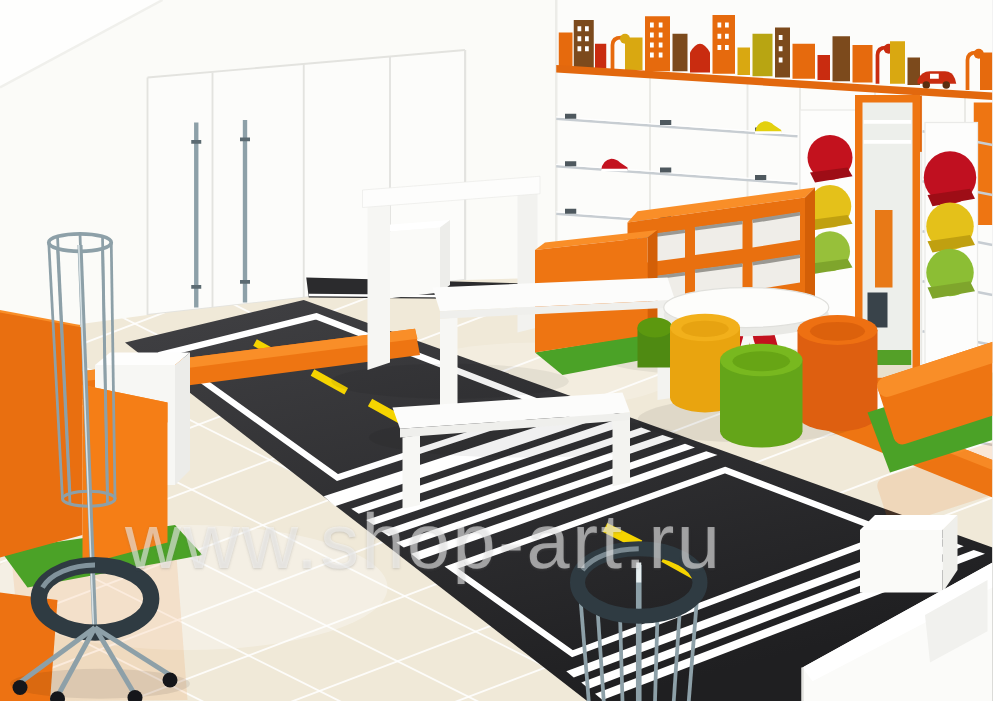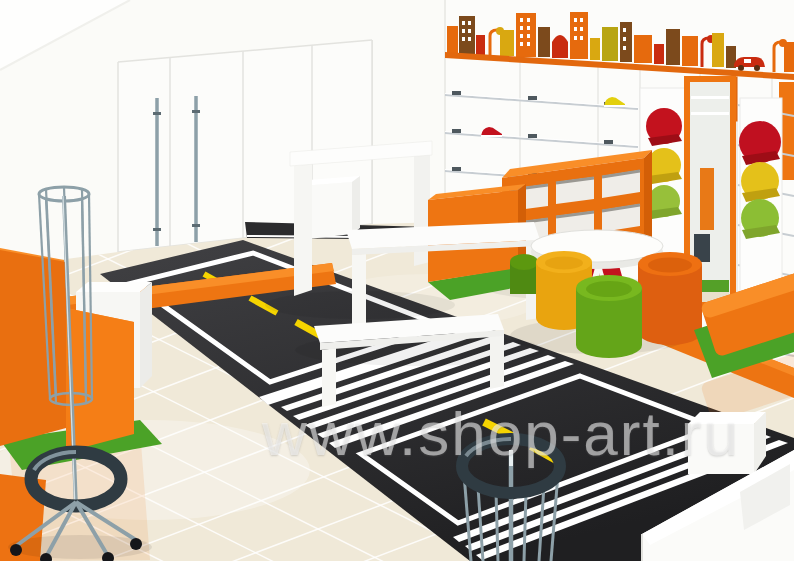--- a/index.html
+++ b/index.html
@@ -1,17 +1,17 @@
 <!DOCTYPE html>
 <html style="--c-orange: #EE7512; --c-orangeLight: #F98E28; --c-orangeDark: #D35F07; --c-red: #C3121E; --c-trafficYellow: #E4C11A; --c-trafficGreen: #97C03A; --c-poufYellow: #E9A40F; --c-poufGreen: #64A519; --c-poufOrange: #DE5F10; --c-grass: #4BA227; --c-road: #2B2B2D; --c-roadLine: #F5D400; --c-floor: #F0E9D8; --c-wall: #FBFBF8; --c-chrome: #8DA0A8; --c-ring: #2F3B42; --c-friezeRed: #C92C10; --c-friezeOrange: #E66A0D; --c-friezeYellow: #D9A811; --c-friezeOlive: #B8A512; --c-friezeBrown: #7C4A1C;"><head>
 <meta charset="utf-8">
 <style>
   html,body{margin:0;padding:0;background:#e8e8e8;}
   .stage{position:relative;width:794px;height:561px;overflow:hidden;background:#fff;
-         font-family:"Liberation Sans",sans-serif;text-align:right;}
+         font-family:"Liberation Sans",sans-serif;}
   .stage svg{position:absolute;left:0;top:0;}
   .watermark{position:absolute;left:100px;top:398px;width:640px;font-size:62px;
              letter-spacing:2px;white-space:nowrap;font-weight:400;
              color:rgba(248,248,248,0.55);text-shadow:0 1px 2px rgba(110,110,110,0.28);
              pointer-events:none;}
   
   .fO{fill:var(--c-orange,#EE7512)} .fOL{fill:var(--c-orangeLight,#F98E28)}
   .fOD{fill:var(--c-orangeDark,#D35F07)} .fR{fill:var(--c-red,#C3121E)}
   .fTY{fill:var(--c-trafficYellow,#E4C11A)} .fTG{fill:var(--c-trafficGreen,#97C03A)}
   .fPY{fill:var(--c-poufYellow,#E9A40F)} .fPG{fill:var(--c-poufGreen,#64A519)}

